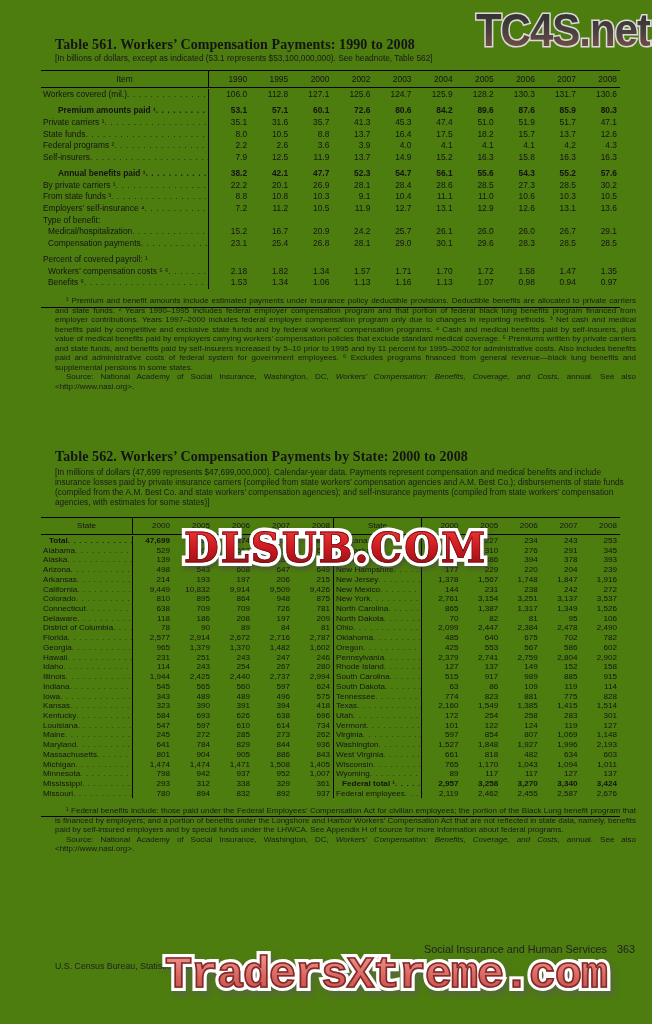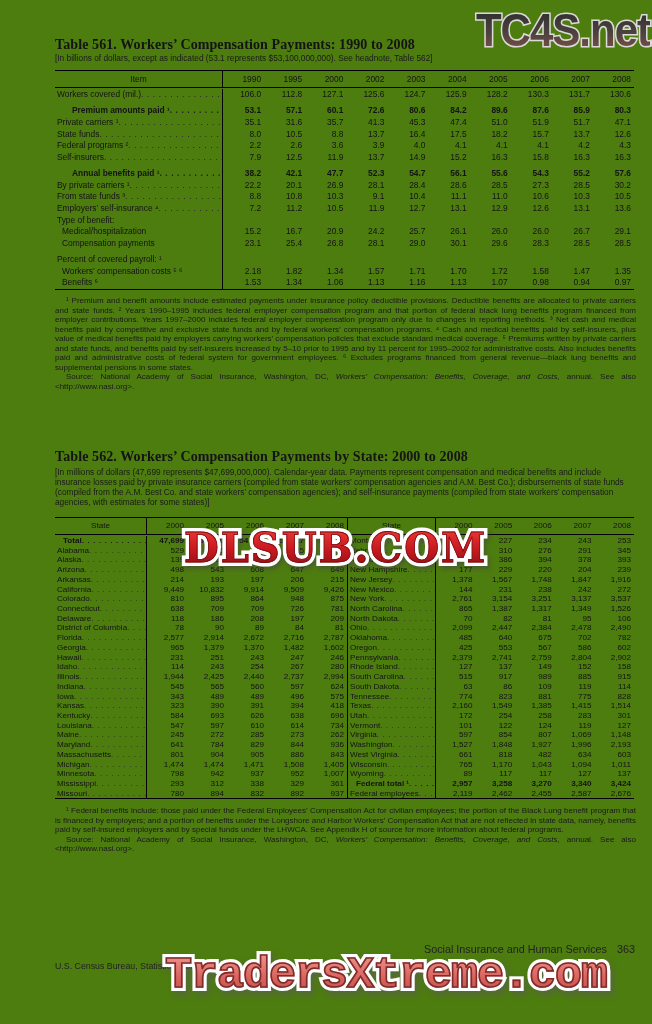--- a/index.html
+++ b/index.html
@@ -9,22 +9,22 @@
   
   .t-title{position:absolute;left:55px;font-family:"Liberation Serif",serif;font-weight:700;
            font-size:14px;letter-spacing:.1px;white-space:nowrap;}
   #t561-title{top:37px;}
   #t562-title{top:449px;}
   .headnote{position:absolute;left:55px;width:581px;font-size:8.3px;line-height:9.9px;color:#1a1a1a;}
   #t561-headnote{top:54px;}
   #t562-headnote{top:468px;}
 
   
-  .tbl{position:absolute;left:55px;width:579px;border-top:1.8px solid #000;border-bottom:1.6px solid #000;
-       padding-bottom:0;}
+  .tbl{position:absolute;left:41px;width:579px;border-top:1.8px solid #000;border-bottom:1.6px solid #000;
+       padding-bottom:18px;}
   #t561{top:70px;font-size:8.4px;}
   #t562{top:517px;display:flex;align-items:flex-end;font-size:8.1px;}
 
   .grid561{display:grid;grid-template-columns:168px repeat(10,1fr);}
   .grid562L{display:grid;grid-template-columns:92px repeat(5,1fr);}
   .grid562R{display:grid;grid-template-columns:88px repeat(5,1fr);}
   .halfL{width:292px;}
   .halfR{width:286px;border-left:1px solid #000;}
 
   .hd{height:16px;line-height:16px;border-bottom:1px solid #000;margin-bottom:1px;}
@@ -32,21 +32,21 @@
   .hc-year{text-align:right;padding-right:5px;}
 
   .trow{height:11.6px;line-height:11.6px;}
   #t562 .trow{height:9.72px;line-height:9.72px;}
   .trow.spacer{height:4.8px;}
   .bold{font-weight:700;}
 
   .lc{border-right:1px solid #000;display:flex;overflow:hidden;white-space:nowrap;padding-left:2px;}
   .lt{white-space:nowrap;}
   .i1{padding-left:17px;}
-  .i2{padding-left:7px;flex-direction:column;}
+  .i2{padding-left:7px;}
   #t562 .i1{padding-left:8px;}
   .vc{text-align:right;padding-right:3px;overflow:hidden;}
   .dots{flex:1 1 auto;overflow:hidden;white-space:nowrap;letter-spacing:.6px;color:#222;}
   .dots::after{content:" . . . . . . . . . . . . . . . . . . . . . . . . . . . . . . . . . . . . . . . . . . . .";}
 
   
   .fn{position:absolute;left:55px;width:581px;font-size:8px;line-height:9.55px;text-align:justify;color:#1a1a1a;}
   .fn p{margin:0;text-indent:11px;}
   #t561-fn{top:296px;}
   #t562-fn{top:806px;}

